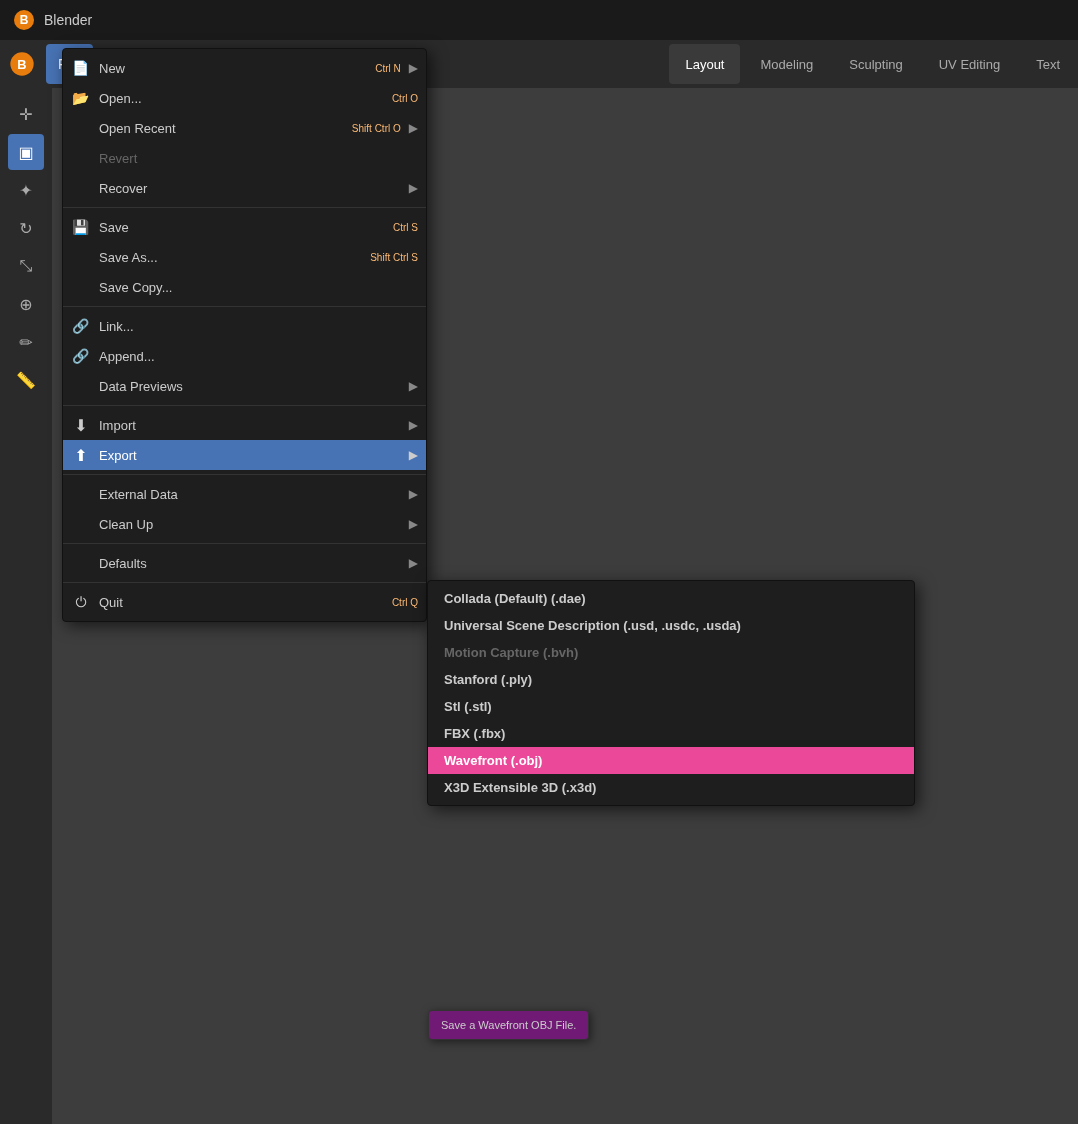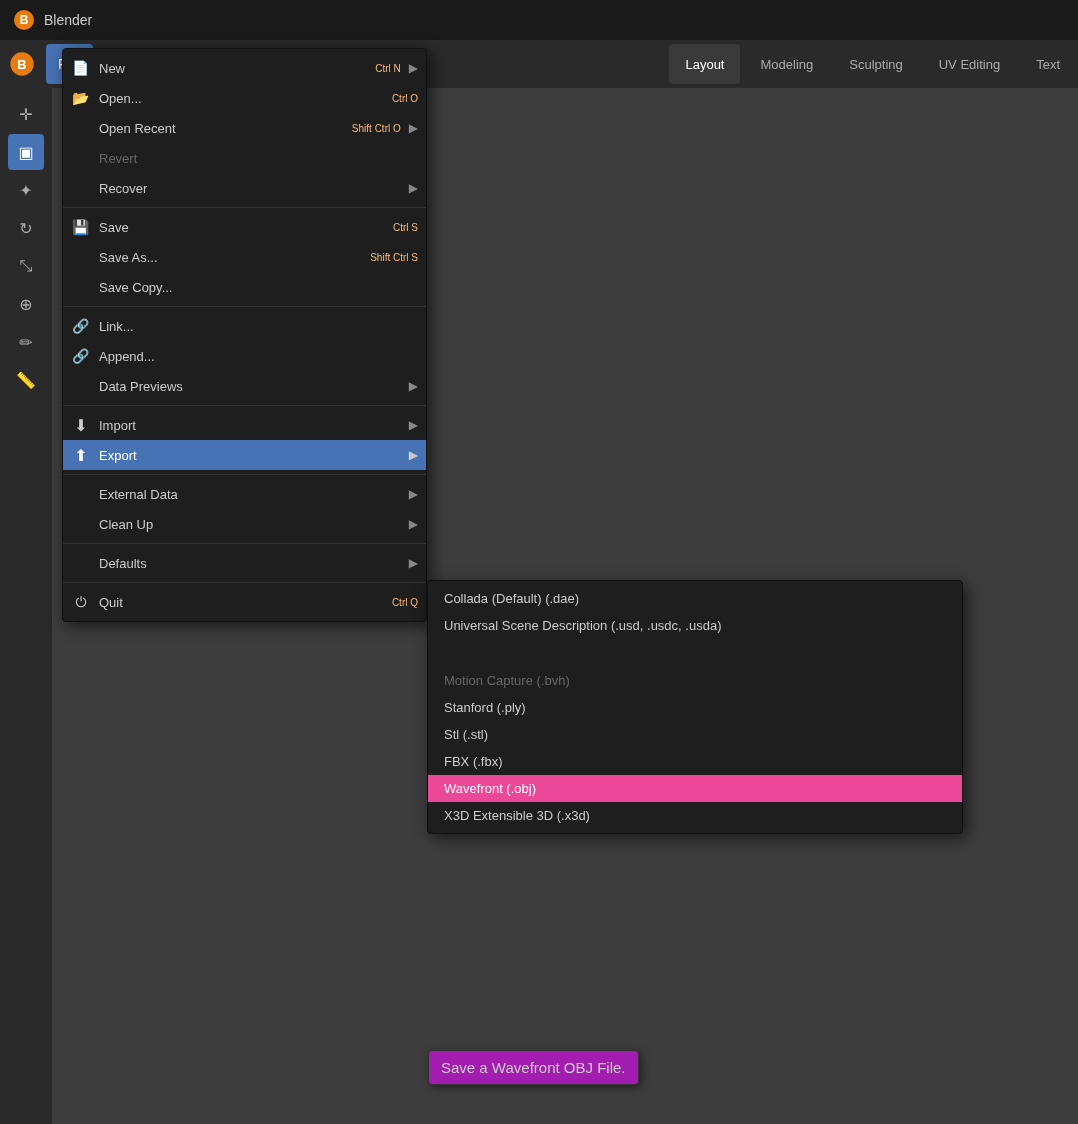--- a/index.html
+++ b/index.html
@@ -216,59 +216,59 @@
     .menu-section-item.highlighted .menu-shortcut,
     .menu-section-item.highlighted .menu-arrow {
       color: #ccc;
     }
 
     
     .export-submenu {
       position: absolute;
       left: 427px;
       top: 580px;
-      width: 536px;
+      width: 488px;
       background: #1e1e1e;
       border: 1px solid #111;
       border-radius: 4px;
       padding: 4px 0;
       z-index: 101;
       box-shadow: 4px 4px 16px rgba(0,0,0,0.6);
+      font-weight: bold;
     }
     .export-item {
       display: flex;
       align-items: center;
       padding: 6px 16px;
       cursor: pointer;
       color: #cccccc;
       font-size: 13px;
     }
     .export-item:hover, .export-item.highlighted {
       background: #4772b3;
       color: #fff;
     }
     .export-item.disabled {
       color: #666;
       cursor: default;
-      margin-top: 28px;
     }
     .export-item.highlighted {
       background: #ec4899;
     }
 
     
     .tooltip {
       position: absolute;
       left: 428px;
-      top: 1050px;
-      background: #a21caf;
+      top: 1010px;
+      background: #701a75;
       color: #cccccc;
       padding: 8px 12px;
       border-radius: 4px;
-      font-size: 15px;
+      font-size: 11px;
       border: 1px solid #333;
       z-index: 200;
       box-shadow: 2px 2px 8px rgba(0,0,0,0.5);
     }
 
     
     .viewport-overlay {
       position: absolute;
       top: 8px;
       left: 60px;

